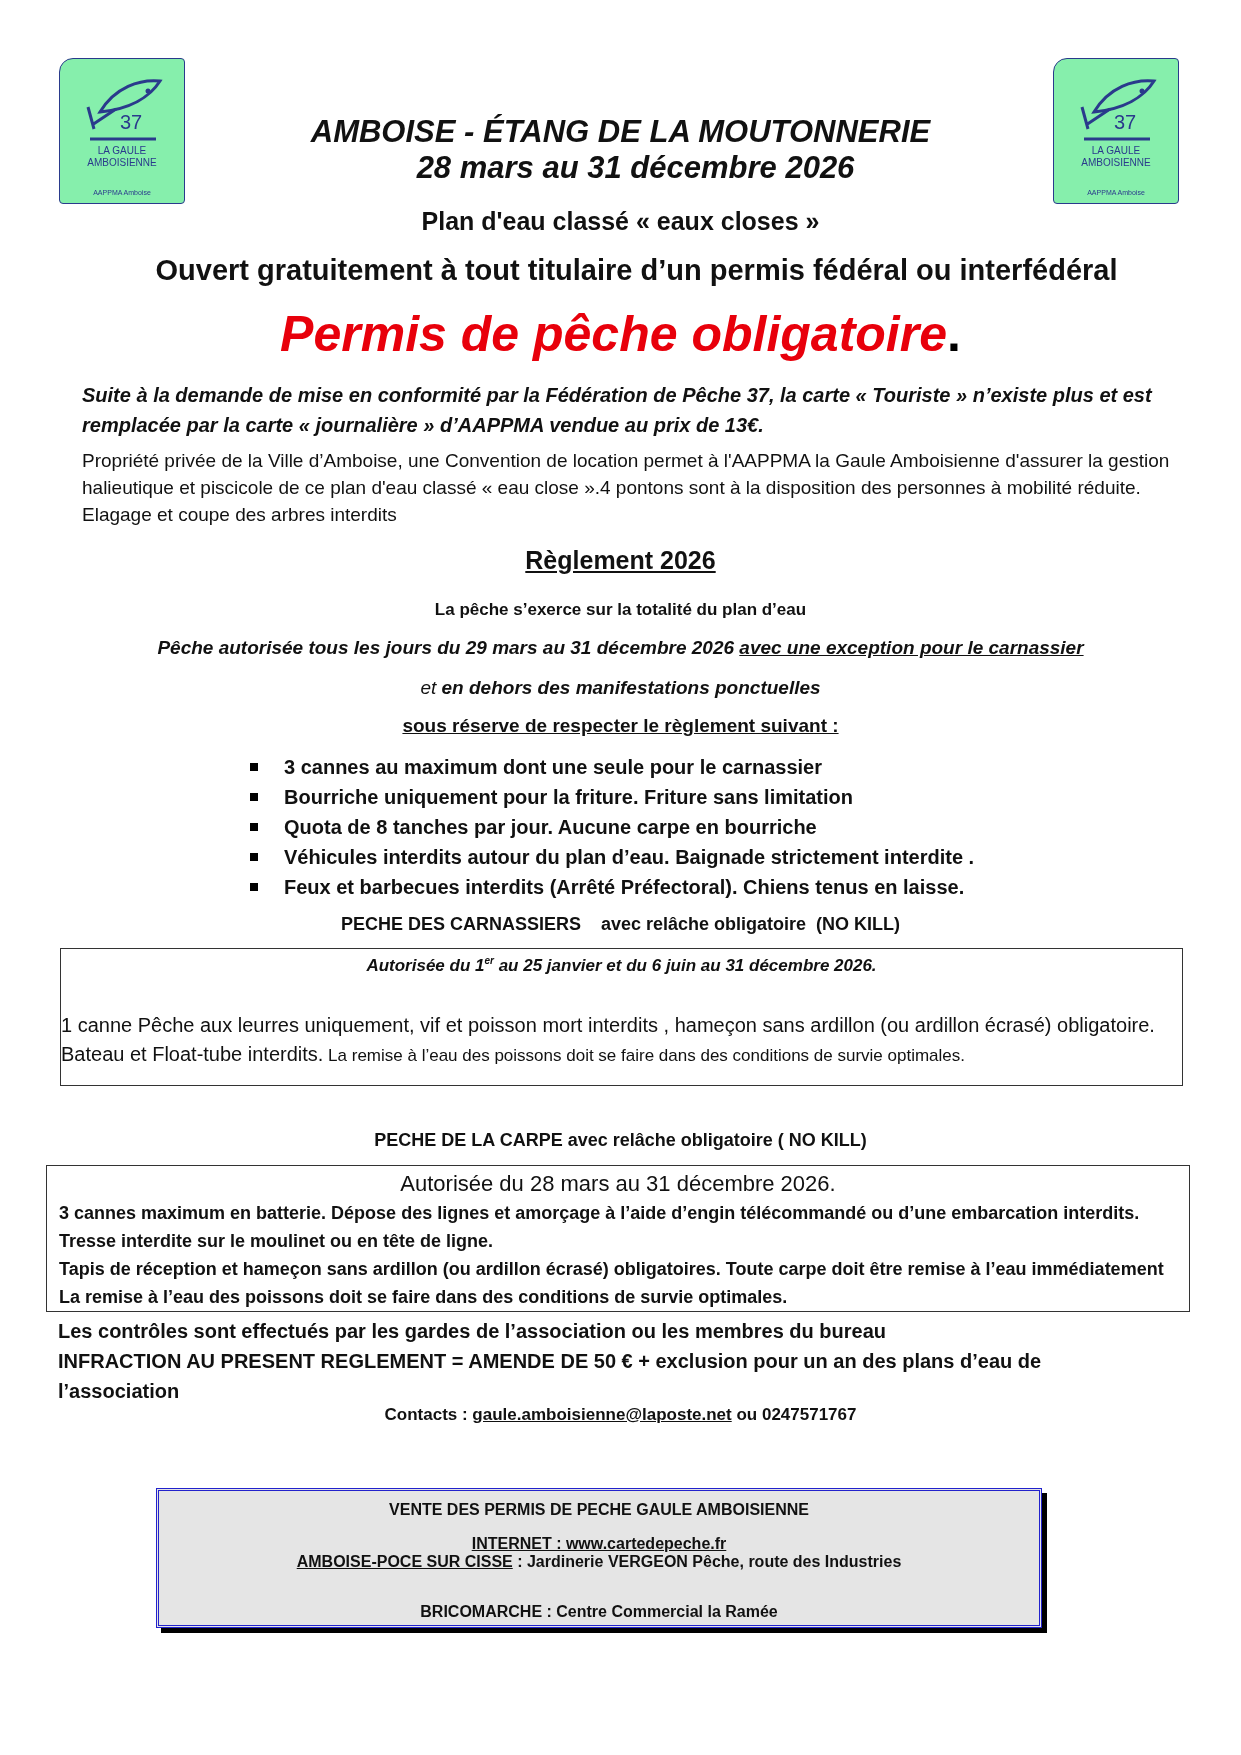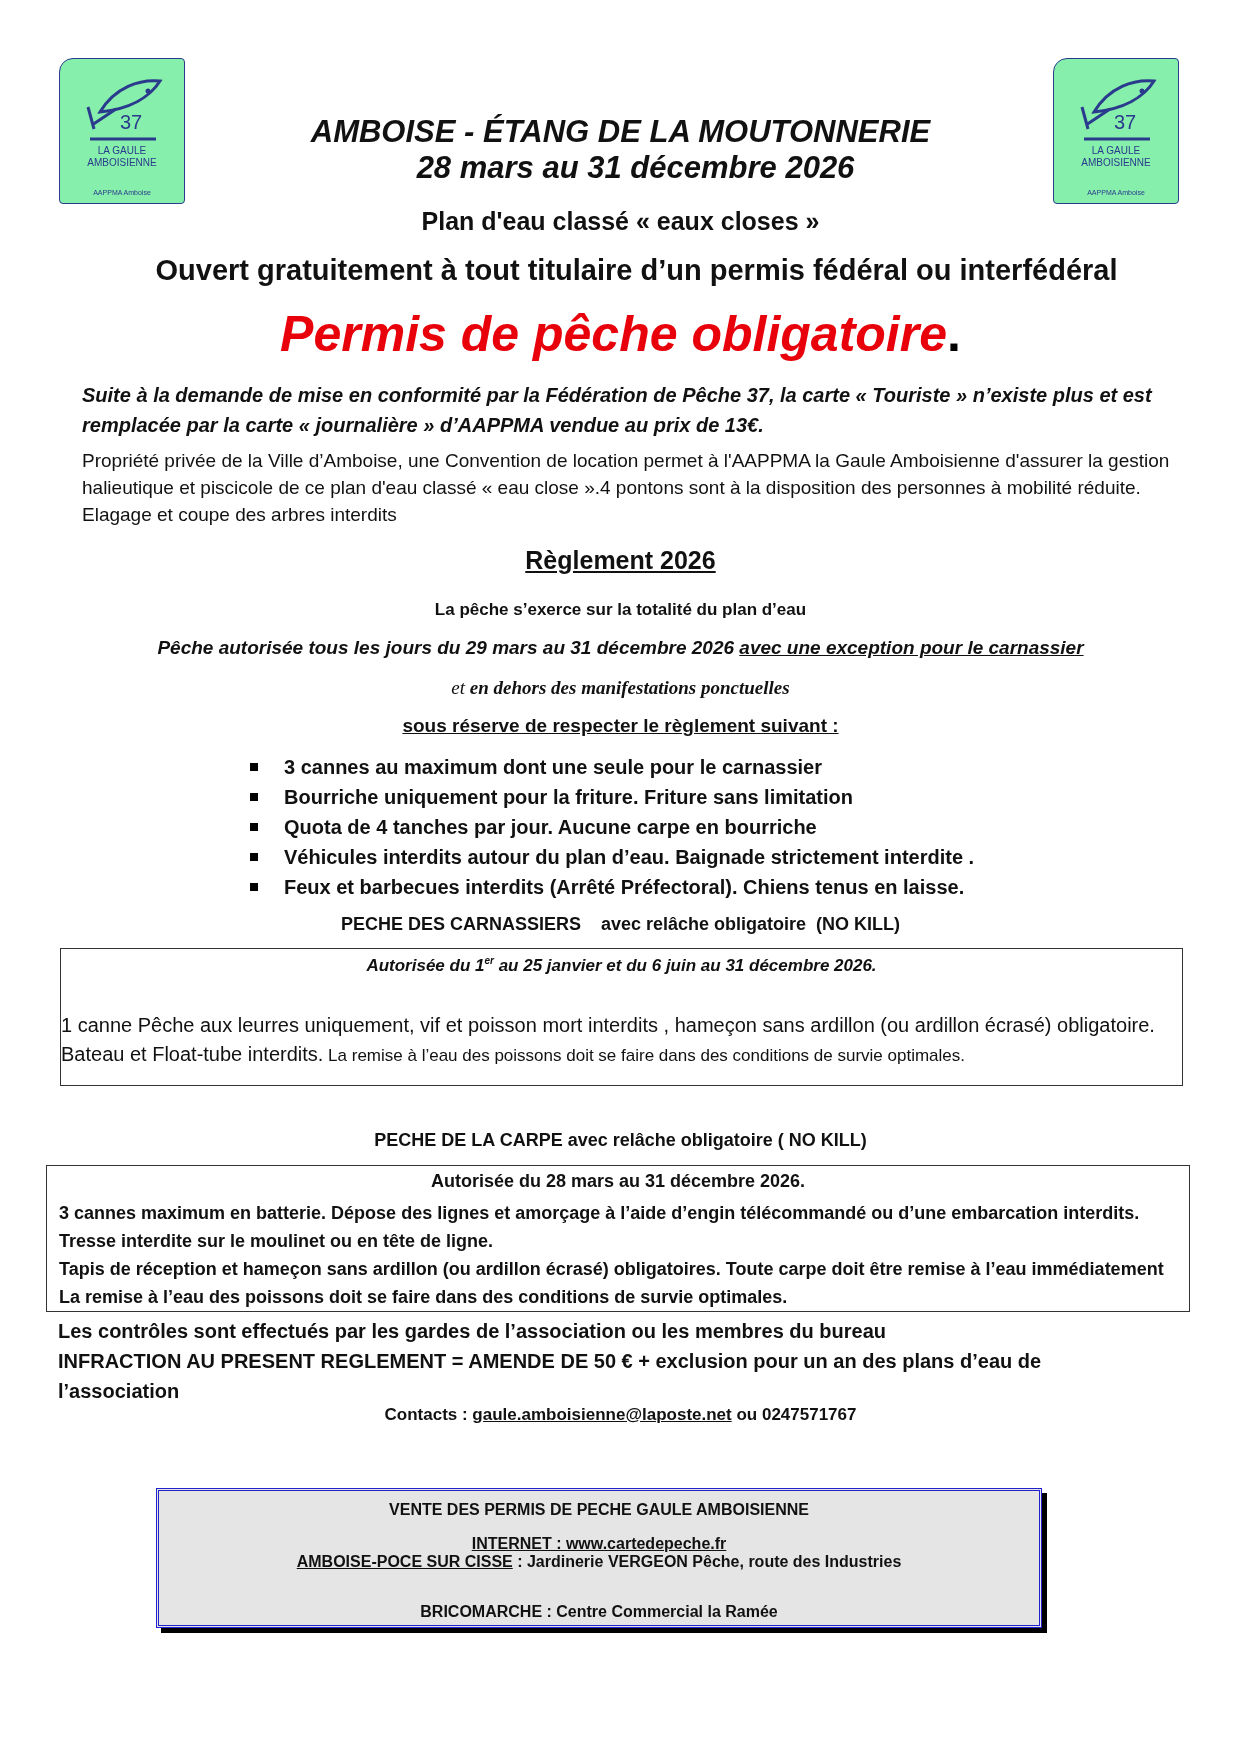--- a/index.html
+++ b/index.html
@@ -17,34 +17,34 @@
   .sub1 { top: 207px; left: 0; width: 1241px; font-size: 25px; font-weight: bold; }
   .sub2 { top: 254px; left: 16px; width: 1241px; font-size: 29px; font-weight: bold; }
   .permis { top: 305px; left: 0; width: 1241px; font-size: 50px; font-style: italic; font-weight: bold; color: #e8000b; }
   .permis .dot { color: #000; font-style: normal; }
   .intro-bold { top: 380px; left: 82px; width: 1100px; font-size: 20px; font-style: italic; font-weight: bold; line-height: 30px; }
   .intro { top: 447px; left: 82px; width: 1100px; font-size: 19px; line-height: 27px; }
   .reg-title { top: 546px; left: 0; width: 1241px; font-size: 25px; font-weight: bold; text-decoration: underline; }
   .reg-l1 { top: 600px; left: 0; width: 1241px; font-size: 17px; font-weight: bold; }
   .reg-l2 { top: 637px; left: 0; width: 1241px; font-size: 19px; font-weight: bold; font-style: italic; }
   .reg-l2 u { font-style: italic; }
-  .reg-l3 { top: 677px; left: 0; width: 1241px; font-size: 19px; font-weight: bold; font-style: italic; font-family: Liberation Serif, serif; }
+  .reg-l3 { top: 677px; left: 0; width: 1241px; font-size: 19px; font-weight: bold; font-style: italic; }
   .reg-l4 { top: 715px; left: 0; width: 1241px; font-size: 19px; font-weight: bold; text-decoration: underline; }
   .rules { top: 752px; left: 250px; width: 900px; margin: 0; padding: 0; list-style: none; }
   .rules li { font-size: 20px; font-weight: bold; line-height: 30px; position: relative; padding-left: 34px; }
   .rules li .bullet { position: absolute; left: 0; top: 11px; width: 8px; height: 8px; background: #000; }
   .carn-head { top: 914px; left: 0; width: 1241px; font-size: 18px; font-weight: bold; white-space: pre; }
   .box1 { top: 948px; left: 60px; width: 1123px; height: 138px; border: 1.5px solid #333; box-sizing: border-box; }
   .box1 .auth { position: absolute; top: 6px; left: 0; right: 0; font-size: 17px; font-style: italic; font-weight: bold; text-align: center; }
   .box1 .auth sup { font-size: 10px; }
   .box1 .body { position: absolute; top: 38px; left: 0; right: 0; font-size: 20px; font-weight: normal; line-height: 29px; white-space: normal; margin-top: 24px; }
   .box1 .body .small { font-size: 17px; }
   .carpe-head { top: 1130px; left: 0; width: 1241px; font-size: 18px; font-weight: bold; }
   .box2 { top: 1165px; left: 46px; width: 1144px; height: 147px; border: 1.5px solid #333; box-sizing: border-box; }
-  .box2 .auth { position: absolute; top: 5px; left: 0; right: 0; font-size: 18px; font-weight: bold; text-align: center; }
+  .box2 .auth { position: absolute; top: 5px; left: 0; right: 0; font-size: 22px; font-weight: normal; text-align: center; }
   .box2 .body { position: absolute; top: 33px; left: 12px; right: 6px; font-size: 18px; font-weight: bold; line-height: 28px; }
   .ctrl { top: 1316px; left: 58px; width: 1100px; font-size: 20px; font-weight: bold; line-height: 30px; }
   .contacts { top: 1405px; left: 0; width: 1241px; font-size: 17px; font-weight: bold; }
   .contacts .mail { text-decoration: underline; }
   .sales { top: 1488px; left: 156px; width: 886px; height: 140px; border: 3px double #2222cc; box-sizing: border-box;
            box-shadow: 5px 5px 0 #000; background: #e5e5e5; }
   .sales .line { position: absolute; left: 0; right: 0; font-size: 16px; font-weight: bold; text-align: center; }
   .u { text-decoration: underline; }
 </style>
 </head>
@@ -85,21 +85,21 @@
 
 <div class="abs center reg-title">Règlement 2026</div>
 <div class="abs center reg-l1">La pêche s’exerce sur la totalité du plan d’eau</div>
 <div class="abs center reg-l2"><span>Pêche autorisée tous les jours du 29 mars au 31 décembre 2026 </span><u>avec une exception pour le carnassier</u></div>
 <div class="abs center reg-l3"><span style="font-weight:normal">et</span><span> en dehors des manifestations ponctuelles</span></div>
 <div class="abs center reg-l4">sous réserve de respecter le règlement suivant :</div>
 
 <ul class="abs rules">
   <li><span class="bullet"></span><span>3 cannes au maximum dont une seule pour le carnassier</span></li>
   <li><span class="bullet"></span><span>Bourriche uniquement pour la friture. Friture sans limitation</span></li>
-  <li><span class="bullet"></span><span>Quota de 4 tanches par jour. Aucune carpe en bourriche</span></li>
+  <li><span class="bullet"></span><span>Quota de 8 tanches par jour. Aucune carpe en bourriche</span></li>
   <li><span class="bullet"></span><span>Véhicules interdits autour du plan d’eau. Baignade strictement interdite .</span></li>
   <li><span class="bullet"></span><span>Feux et barbecues interdits  (Arrêté Préfectoral). Chiens tenus en laisse.</span></li>
 </ul>
 
 <div class="abs center carn-head">PECHE DES CARNASSIERS    avec relâche obligatoire  (NO KILL)</div>
 <div class="abs box1">
   <div class="auth"><span>Autorisée du 1</span><sup>er</sup><span> au 25 janvier et du 6 juin au 31 décembre 2026.</span></div>
   <div class="body"><span>1 canne   Pêche aux leurres uniquement, vif et poisson mort interdits , hameçon sans ardillon (ou ardillon écrasé) obligatoire. Bateau et Float-tube interdits.</span><span class="small"> La remise à l’eau des poissons  doit se faire dans des conditions de survie optimales.</span></div>
 </div>
 

